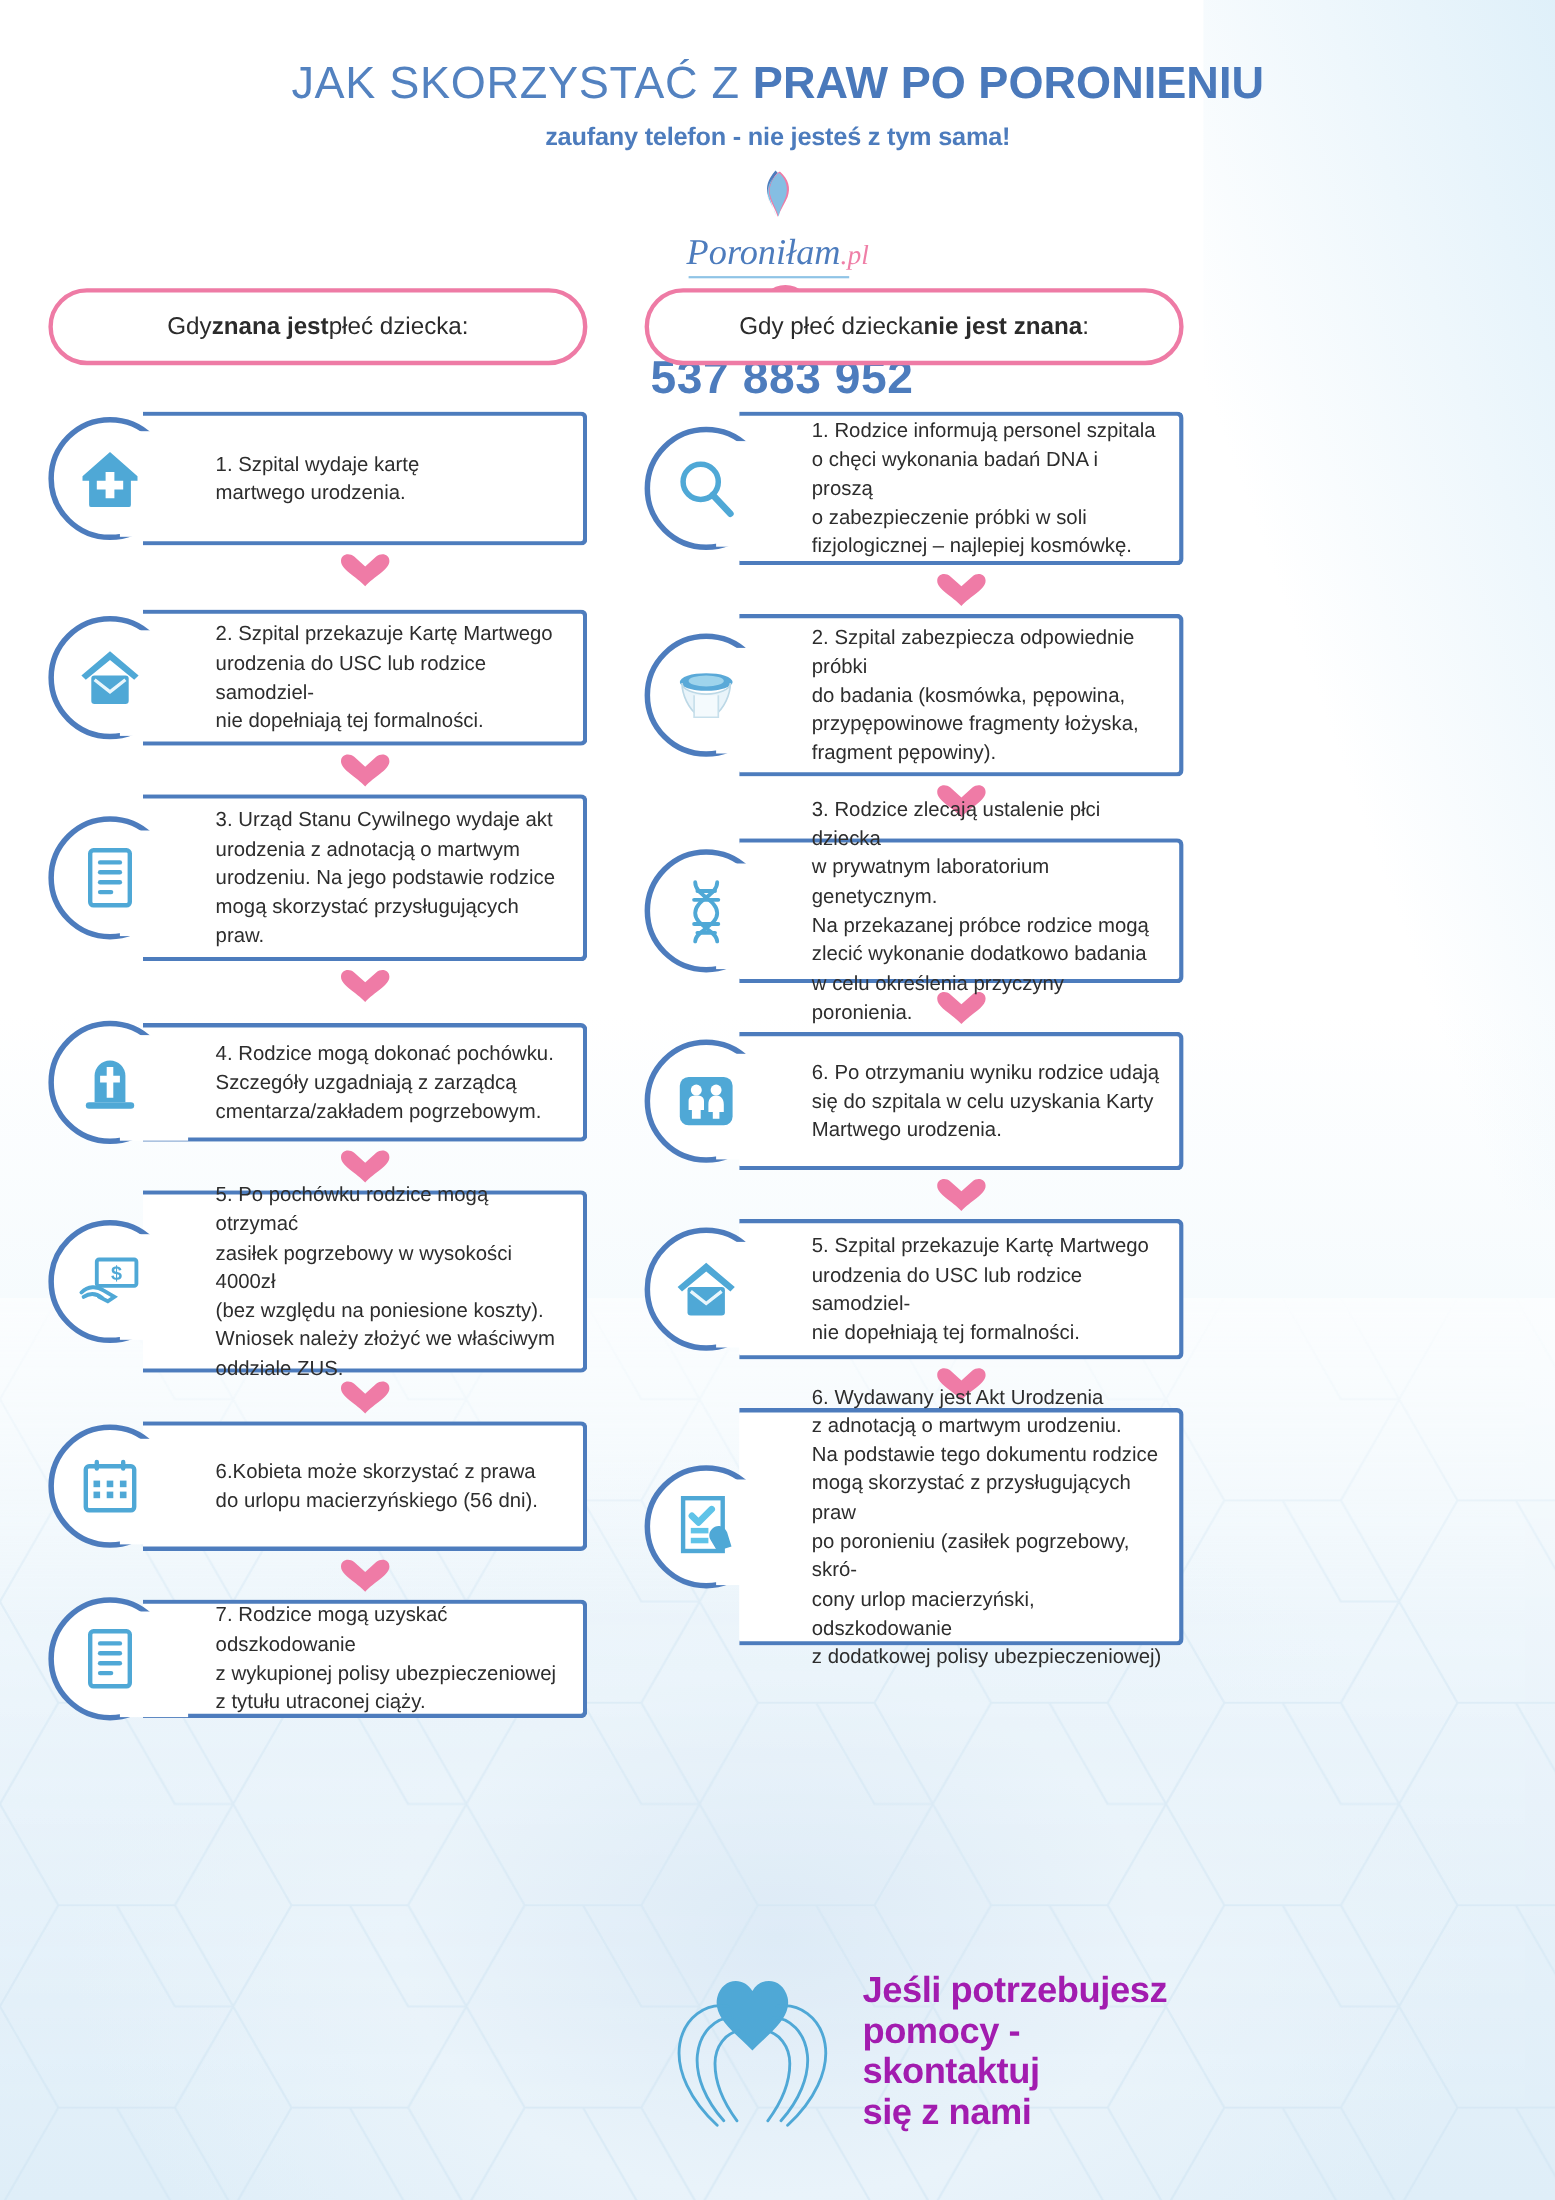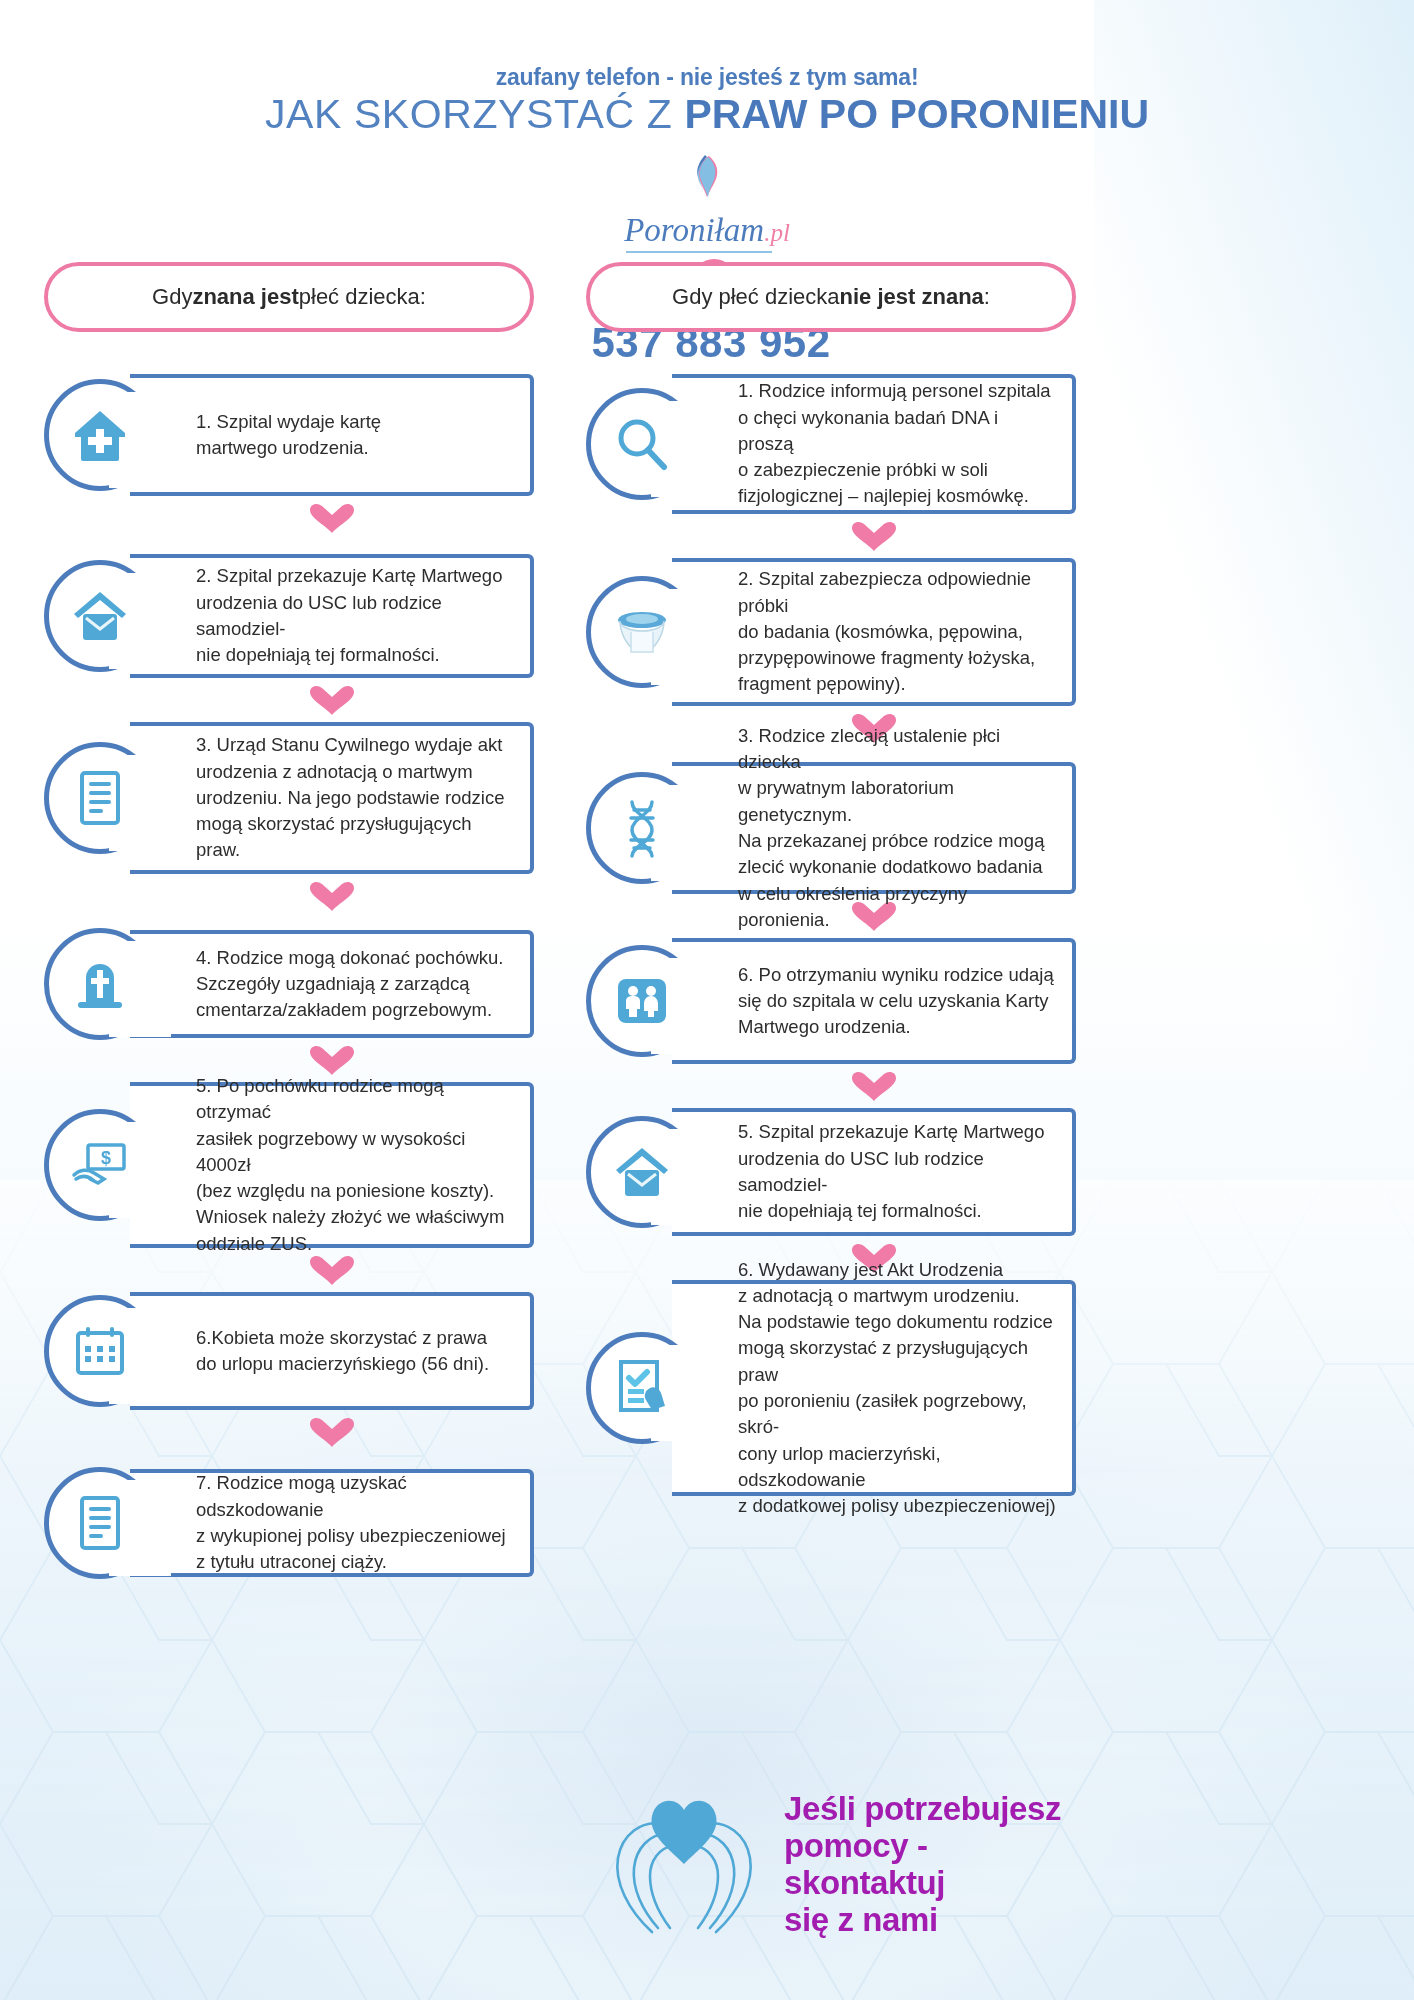--- a/index.html
+++ b/index.html
@@ -227,23 +227,23 @@
     <mask id="hexmask">
       <rect width="1414" height="820" fill="url(#hexfade)"></rect>
     </mask>
   </defs>
   <rect width="1414" height="820" fill="url(#hexpat)"></rect>
   <rect width="1414" height="820" fill="#ffffff" mask="url(#hexmask)"></rect>
 </svg>
 <div id="bg-right-glow"></div>
 
 <div id="header">
+  <div id="title-line"><span>JAK SKORZYSTAĆ Z </span><span class="strong">PRAW PO PORONIENIU</span></div>
+
   <div id="subtitle">zaufany telefon - nie jesteś z tym sama!</div>
-
-  <div id="title-line"><span>JAK SKORZYSTAĆ Z </span><span class="strong">PRAW PO PORONIENIU</span></div>
 
   <div id="brand-row">
     <svg id="ribbon-icon" viewBox="0 0 30 44">
       <path d="M13 1 C6 9 4 16 6 23 L11 18 C9 12 11 7 15 3 Z" fill="#4d7cbd"></path>
       <path d="M17 2 C25 9 27 17 24 25 C22 30 18 36 15 43 C13 37 10 32 8 27 C5 19 8 10 15 3 Z" fill="#ef7ba6"></path>
       <path d="M14 4 C7 11 4 19 7 27 C9 32 12 37 14 43 C11 36 9 31 8 26 C6 18 8 10 14 4 Z" fill="#7cc3e8"></path>
       <path d="M16 3 C9 9 6 17 9 26 C11 32 14 37 16 43 C17 36 20 31 22 26 C25 17 23 9 16 3 Z" fill="#7cc3e8" opacity="0.92"></path>
       <path d="M9 13 C5 19 5 25 8 31 C5 24 5 18 9 13 Z" fill="#ef7ba6"></path>
     </svg>
 
@@ -396,21 +396,21 @@
           </g>
         </svg>
       </div>
     </div>
     <div class="connector">
       <svg class="heart-arrow" viewBox="0 0 48 32">
         <path d="M24 31 C16 22 2 16 2 8 C2 2 9 0 14 4 L24 13 L34 4 C39 0 46 2 46 8 C46 16 32 22 24 31 Z" fill="#ef7ba6"></path>
       </svg>
     </div>
 
-    <div class="step" style="margin-top:15px;height:90px">
+    <div class="step" style="margin-top:0;height:90px">
       <div class="step-box">
         <div class="step-text">7. Rodzice mogą uzyskać odszkodowanie
 z wykupionej polisy ubezpieczeniowej
 z tytułu utraconej ciąży.</div>
       </div>
       <div class="step-circle">
         <svg class="step-icon" viewBox="0 0 60 60">
           <rect x="12" y="5" width="36" height="50" rx="3" fill="none" stroke="#4fa8d6" stroke-width="4"></rect>
           <g fill="#4fa8d6">
             <rect x="19" y="14" width="22" height="4" rx="2"></rect>

